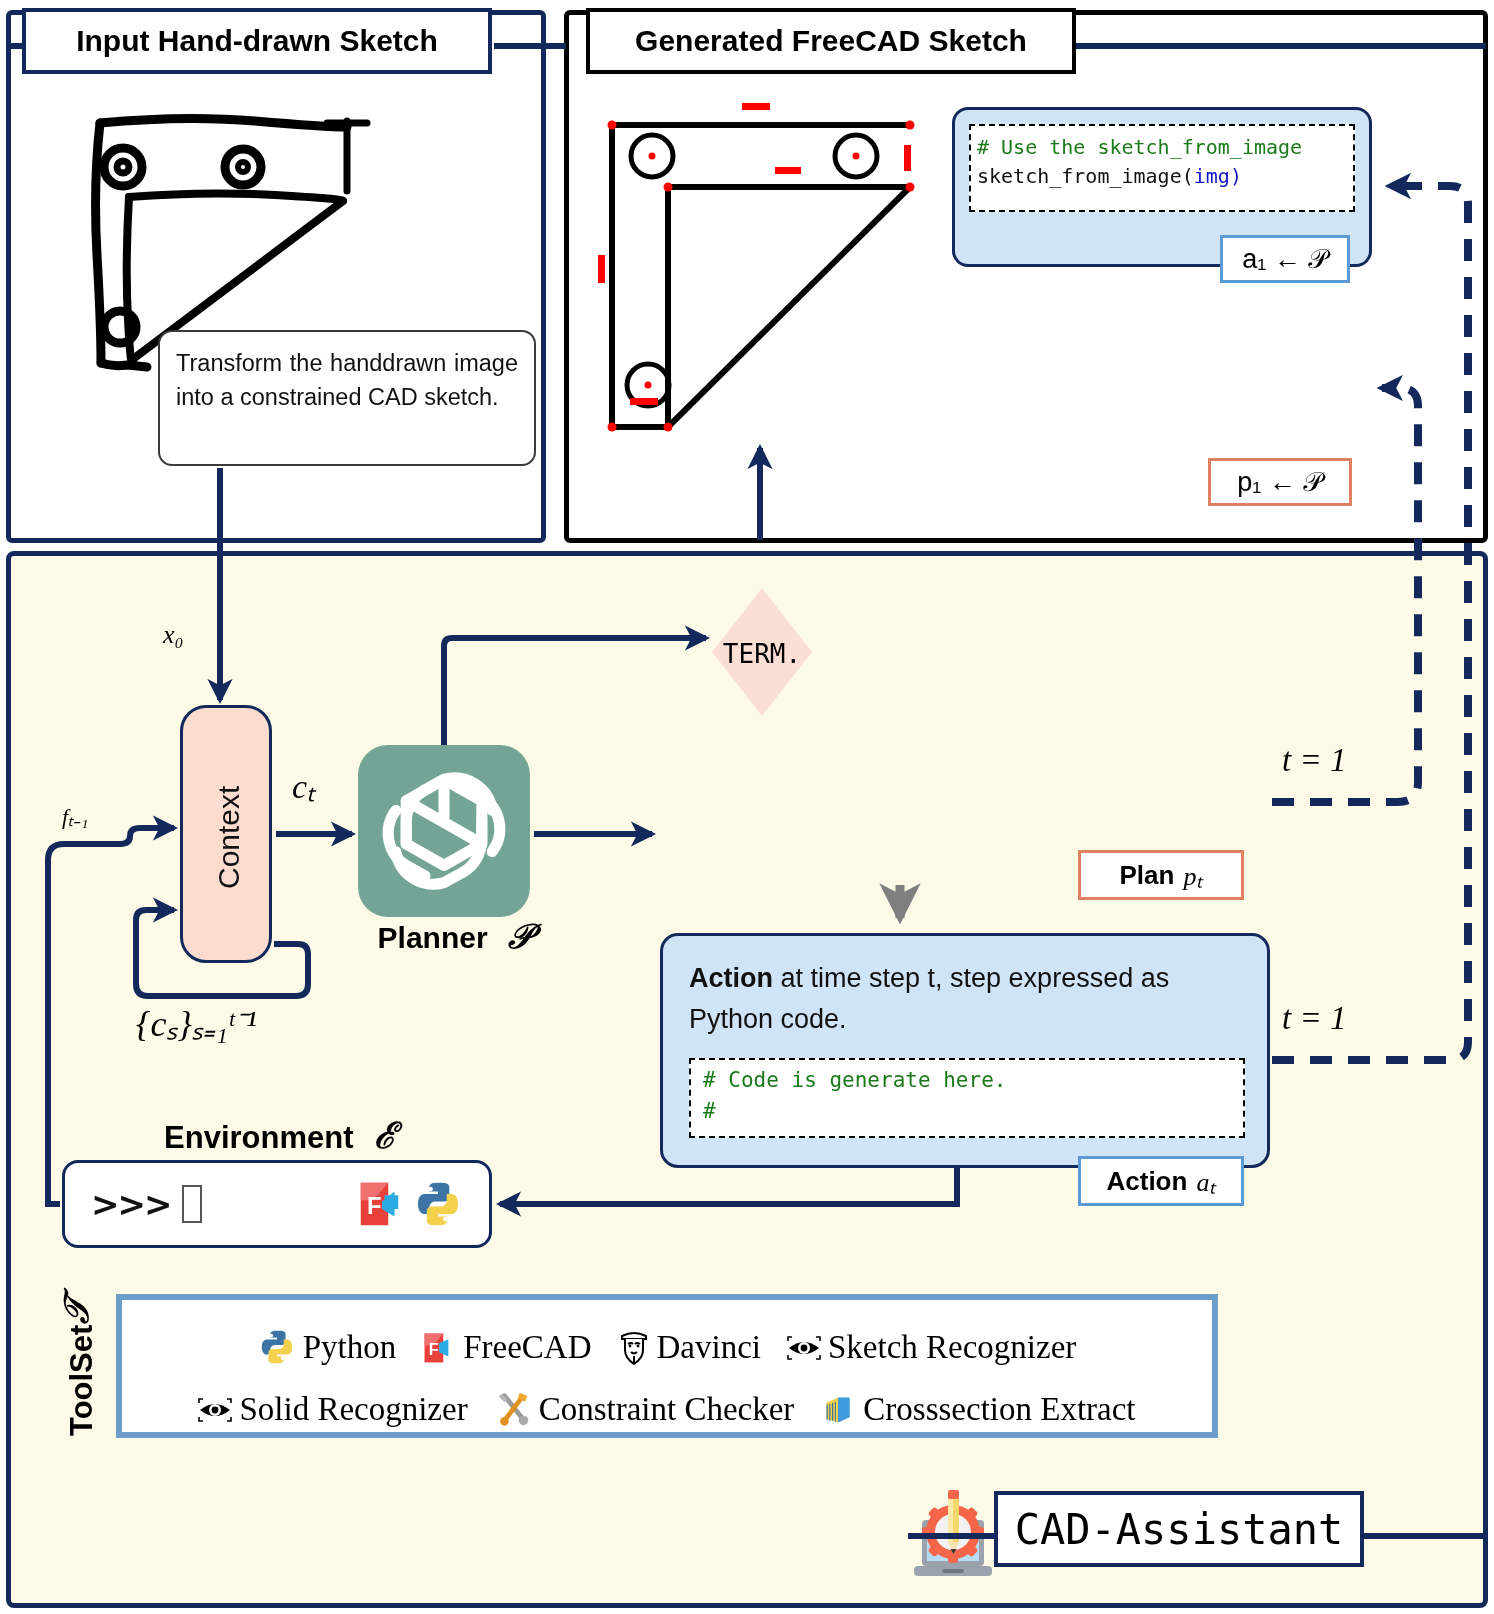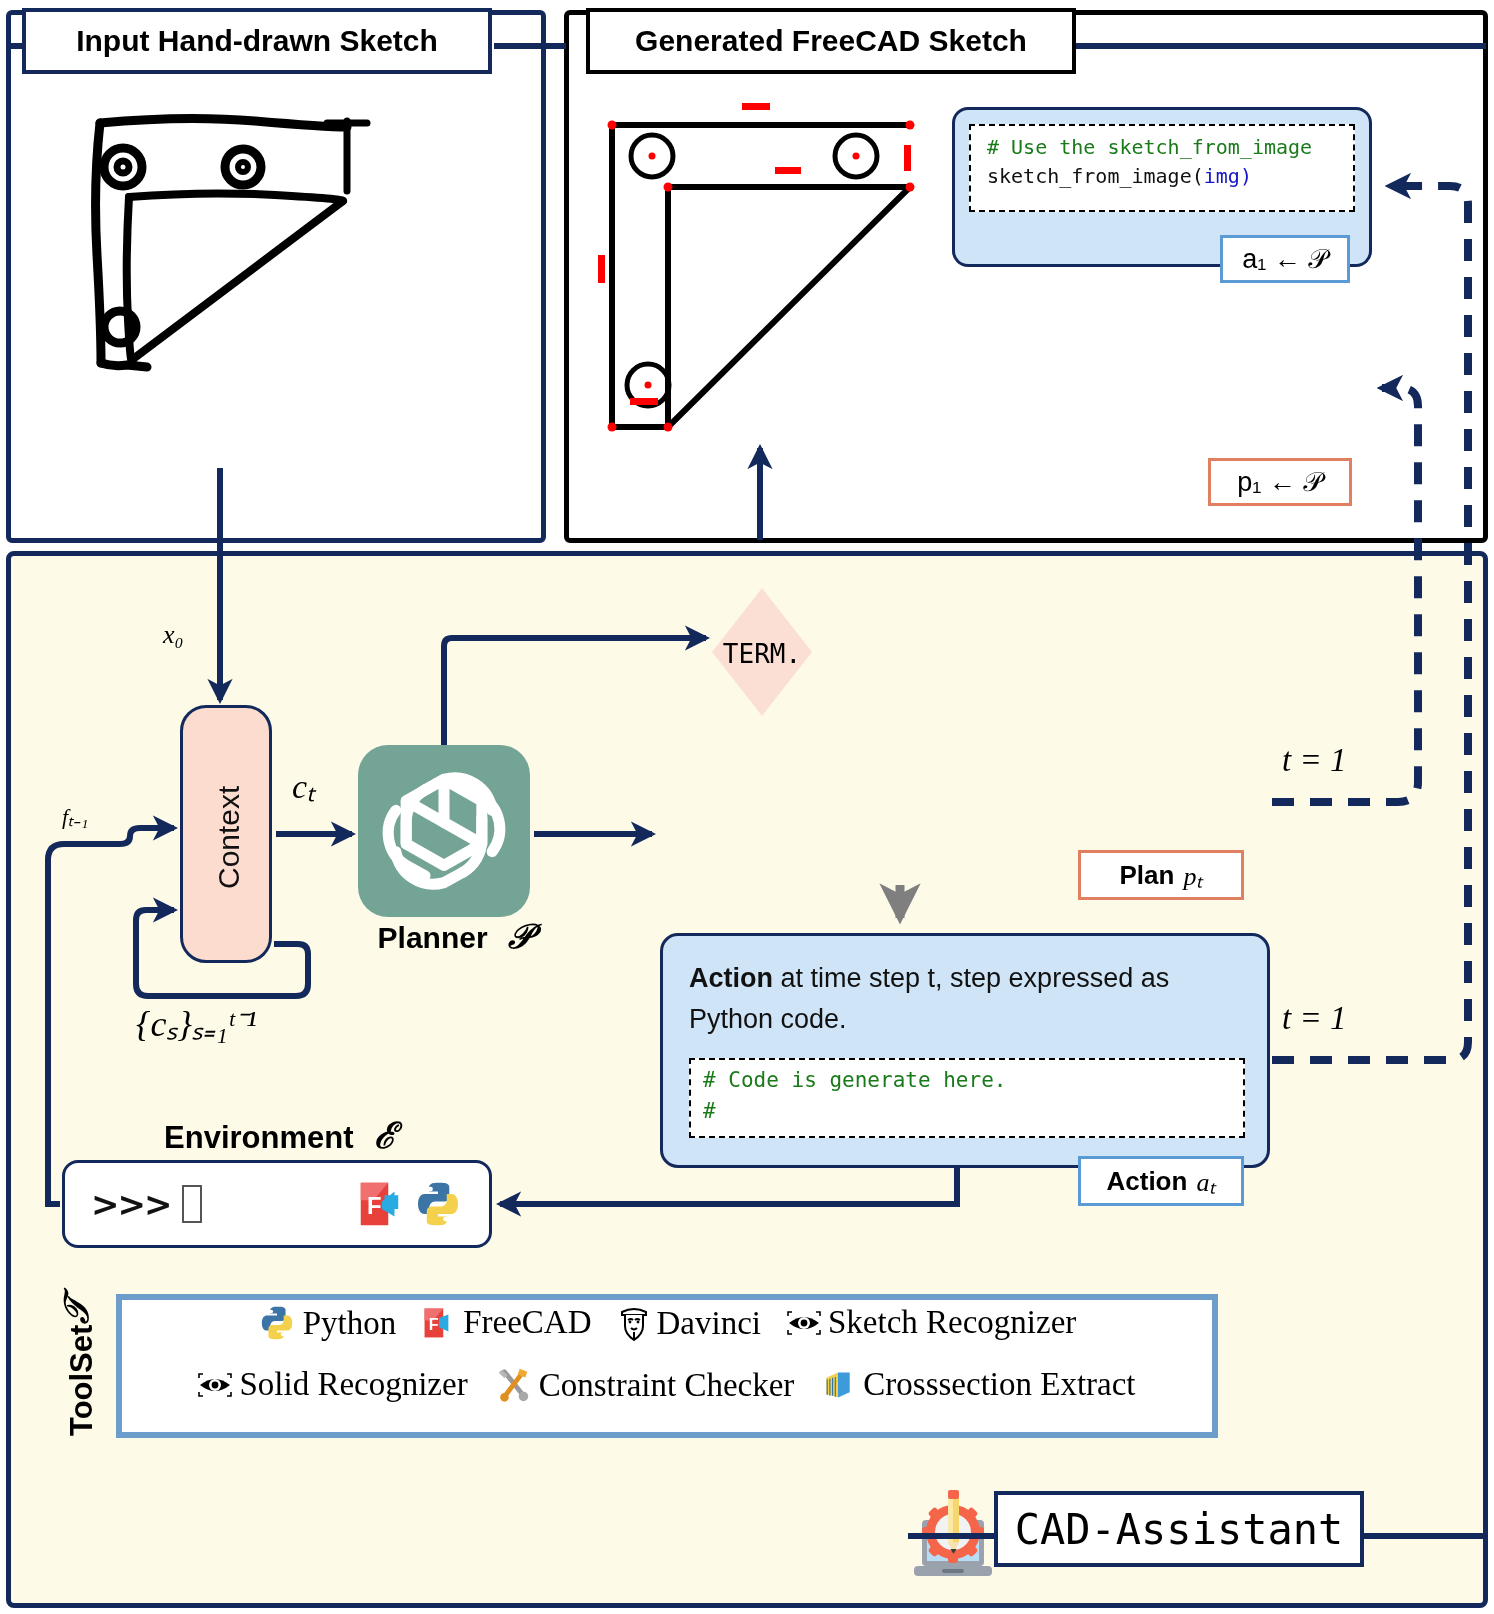--- a/index.html
+++ b/index.html
@@ -28,21 +28,21 @@
     text-align-last:left;z-index:5;}
 
   
   .cad-svg{position:absolute;left:590px;top:95px;}
 
   
   .card{position:absolute;border-radius:16px;box-sizing:border-box;}
   .card-code{left:952px;top:107px;width:420px;height:160px;background:#cfe4f7;
     border:3px solid #13295c;}
   .codebox{position:absolute;left:14px;top:14px;right:14px;height:88px;background:#fff;
-    border:2px dashed #000;box-sizing:border-box;padding:7px 16px;
+    border:2px dashed #000;box-sizing:border-box;padding:7px 6px;
     font-family:"DejaVu Sans Mono",monospace;font-size:20px;line-height:29px;}
   .c-com{color:#1a7a1a;}
   .c-arg{color:#1414c8;}
   .c-pln{color:#111;}
 
   .badge{position:absolute;background:#fff;display:flex;align-items:center;
     justify-content:center;box-sizing:border-box;font-size:27px;z-index:7;white-space:nowrap;}
   .badge-a1{left:1220px;top:235px;width:130px;height:48px;border:3px solid #5b9bd5;}
   .badge-p1{left:1208px;top:458px;width:144px;height:48px;border:3px solid #e08060;}
 
@@ -93,21 +93,21 @@
     display:flex;align-items:center;padding:0 26px;}
   .prompt{font-size:34px;font-weight:bold;letter-spacing:-2px;color:#111;
     font-family:"DejaVu Sans",sans-serif;}
   .caret{display:inline-block;width:16px;height:34px;border:2px solid #555;margin-left:12px;}
   .toolset-wrap{position:absolute;left:58px;top:1292px;font-size:31px;font-weight:bold;
     writing-mode:vertical-rl;transform:rotate(180deg);height:150px;
     display:flex;align-items:center;justify-content:center;}
   .toolset-box{position:absolute;left:116px;top:1294px;width:1102px;height:144px;
     background:#fff;border:6px solid #6d9ecb;box-sizing:border-box;
     display:flex;flex-direction:column;justify-content:center;}
-  .tool-row{display:flex;align-items:flex-start;justify-content:center;gap:26px;
+  .tool-row{display:flex;align-items:flex-end;justify-content:center;gap:26px;
     font-family:"Liberation Serif",serif;font-size:33px;color:#000;height:62px;}
   .tool{display:flex;align-items:center;gap:7px;white-space:nowrap;}
 
   .cad-title-box{position:absolute;left:994px;top:1491px;width:370px;height:76px;
     background:#fff;border:4px solid #13295c;box-sizing:border-box;
     display:flex;align-items:center;justify-content:center;
     font-family:"DejaVu Sans Mono",monospace;font-size:42px;color:#000;}
 
   svg.overlay{position:absolute;left:0;top:0;width:1494px;height:1614px;
     pointer-events:none;overflow:visible;}
@@ -137,20 +137,23 @@
       <path d="M74 92 Q70 160 73 215 T78 254" stroke-width="8"></path>
       <path d="M78 254 L288 96" stroke-width="8"></path>
       <circle cx="68" cy="62" r="19" stroke-width="9"></circle>
       <circle cx="68" cy="62" r="6" stroke-width="7"></circle>
       <circle cx="188" cy="62" r="18" stroke-width="9"></circle>
       <circle cx="188" cy="62" r="5" stroke-width="6"></circle>
       <circle cx="65" cy="222" r="16" stroke-width="9"></circle>
     </g>
   </svg>
 
+  <div class="speech">
+    <span>Transform the handdrawn image into a constrained CAD sketch.</span>
+  </div>
 
   <svg class="cad-svg" width="330" height="350">
     <g stroke="#000" stroke-width="6" fill="none">
       <path d="M22 30 L320 30"></path>
       <path d="M22 30 L22 332"></path>
       <path d="M22 332 L78 332"></path>
       <path d="M78 332 L78 92"></path>
       <path d="M78 92 L320 92"></path>
       <path d="M78 332 L320 92"></path>
       <circle cx="62" cy="61" r="21" stroke-width="5"></circle>

